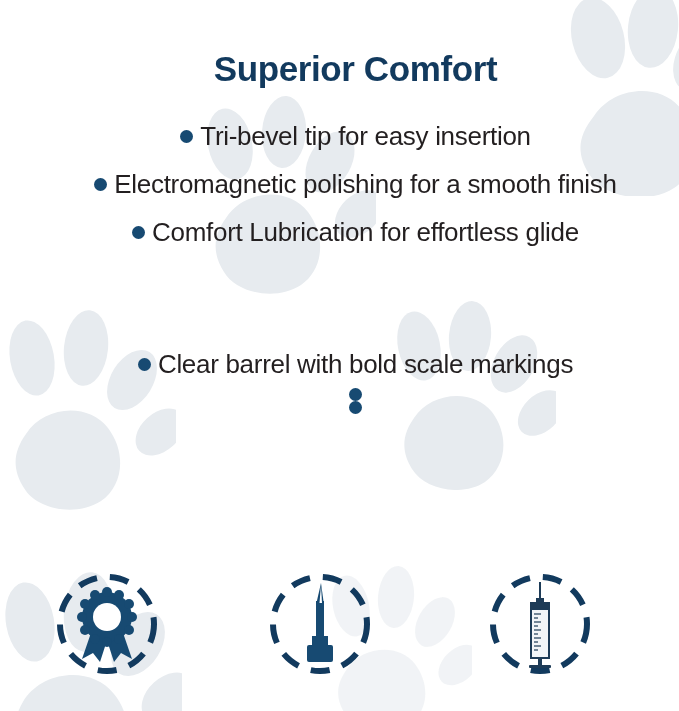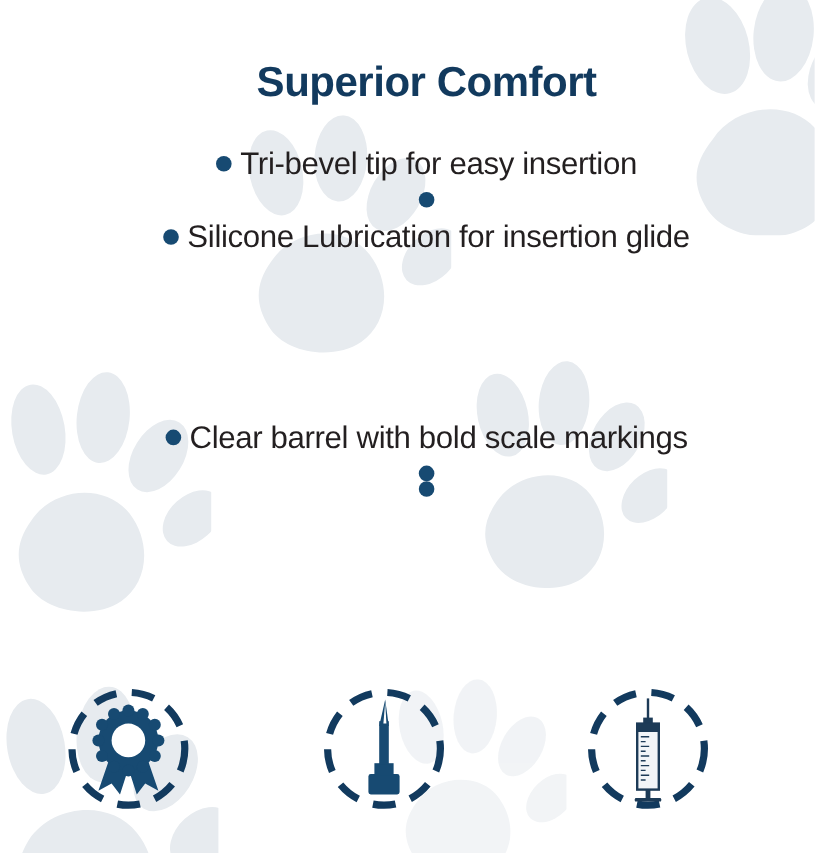--- a/index.html
+++ b/index.html
@@ -177,24 +177,25 @@
 
     <div class="section" id="section-comfort">
       <h2 class="section-heading">Superior Comfort</h2>
       <ul class="bullet-list" id="list-comfort">
         <li class="bullet-item">
           <span class="bullet-dot"></span>
           <span class="bullet-text">Tri-bevel tip for easy insertion</span>
         </li>
         <li class="bullet-item">
           <span class="bullet-dot"></span>
-        </li>
-        <li class="bullet-item">
-          <span class="bullet-dot"></span>
-          <span class="bullet-text">Silicone Lubrication for insertion glide</span>
+          <span class="bullet-text">Electromagnetic polishing for a smooth finish</span>
+        </li>
+        <li class="bullet-item">
+          <span class="bullet-dot"></span>
+          <span class="bullet-text">Comfort Lubrication for effortless glide</span>
         </li>
       </ul>
     </div>
 
     <div class="section" id="section-dosing">
       <ul class="bullet-list" id="list-dosing">
         <li class="bullet-item">
           <span class="bullet-dot"></span>
           <span class="bullet-text">Clear barrel with bold scale markings</span>
         </li>

